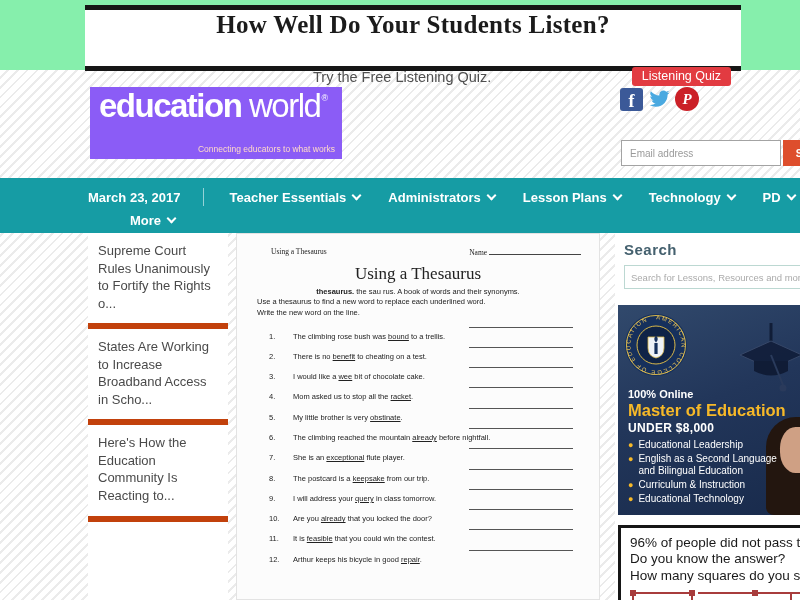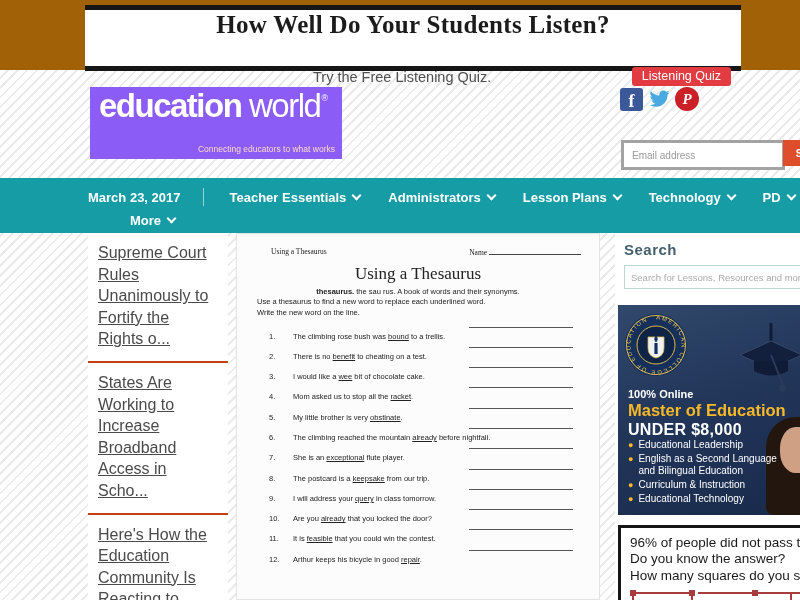--- a/index.html
+++ b/index.html
@@ -2,21 +2,21 @@
 <html><head>
 <meta charset="utf-8">
 <style>
   html,body{margin:0;padding:0;}
   body{
     width:800px;height:600px;overflow:hidden;position:relative;
     background:repeating-linear-gradient(135deg,#ffffff 0px,#ffffff 5px,#ebebeb 5px,#ebebeb 7px);
     font-family:"Liberation Sans", sans-serif;
   }
   
-  .top-strip{position:absolute;top:0;left:0;width:800px;height:70px;background:#a16207;}
+  .top-strip{position:absolute;top:0;left:0;width:800px;height:70px;background:#86efac;}
   .banner{position:absolute;left:85px;top:5px;width:656px;height:56px;background:#fff;
     border-top:5px solid #161616;border-bottom:5px solid #161616;}
   .banner-title{font-family:"Liberation Serif",serif;font-weight:bold;font-size:25px;color:#1b1b1b;
     text-align:center;margin-top:1px;letter-spacing:.3px;}
   .banner-row{position:relative;height:22px;margin-top:28px;}
   .banner-sub{position:absolute;left:228px;top:2px;font-size:14.5px;color:#4f4f4f;}
   .banner-btn{position:absolute;right:10px;top:0px;background:#e23b41;color:#fff;font-size:12.5px;
     padding:2px 10px 3px 10px;border-radius:3px;cursor:pointer;}
   
   .logo-box{position:absolute;left:90px;top:87px;width:252px;height:72px;background:#8b5cf6;cursor:pointer;}
@@ -26,39 +26,39 @@
   .logo-reg{font-size:9px;position:relative;top:-16px;left:1px;letter-spacing:0;}
   .logo-tag{position:absolute;right:7px;bottom:5px;font-size:8.5px;color:#ffd9c9;}
   .social{position:absolute;left:620px;top:87px;display:flex;align-items:center;gap:3px;}
   .ic-fb{width:23px;height:23px;background:#3b5998;color:#fff;border-radius:3px;display:inline-flex;
     align-items:flex-end;justify-content:center;font-family:"Liberation Serif",serif;font-weight:bold;
     font-size:18px;line-height:20px;cursor:pointer;}
   .ic-tw{width:26px;height:23px;display:inline-flex;align-items:center;cursor:pointer;}
   .ic-pin{width:24px;height:24px;background:#cb2027;color:#fff;border-radius:50%;display:inline-flex;
     align-items:center;justify-content:center;font-family:"Liberation Serif",serif;font-weight:bold;
     font-style:italic;font-size:15px;cursor:pointer;}
-  .email-input{position:absolute;left:621px;top:140px;width:148px;height:22px;border:3px solid #a3a3a3;
+  .email-input{position:absolute;left:621px;top:140px;width:148px;height:22px;border:1px solid #a3a3a3;
     font-size:10px;padding-left:8px;color:#777;background:#fff;}
   .email-input::placeholder{color:#9a9a9a;}
   .signup-btn{position:absolute;left:783px;top:140px;width:62px;height:26px;background:#de4e2c;color:#fff;
     border:none;font-size:10px;font-weight:bold;cursor:pointer;}
   
   .nav{position:absolute;top:178px;left:0;width:800px;height:55px;background:#169ca4;color:#fff;}
   .nav-row1{position:absolute;top:10px;left:88px;display:flex;align-items:center;white-space:nowrap;
     font-weight:bold;font-size:13px;}
   .nav-date{margin-right:22px;}
   .nav-div{width:1px;height:18px;background:rgba(255,255,255,.55);margin-right:26px;}
   .nav-item{margin-right:28px;cursor:pointer;}
   .nav-row2{position:absolute;top:35px;left:130px;font-weight:bold;font-size:13px;}
   .chev{width:5px;height:5px;border-right:2px solid #fff;border-bottom:2px solid #fff;display:inline-block;
     transform:rotate(45deg);margin-left:7px;position:relative;top:-3px;}
   
   .news-col{position:absolute;left:88px;top:233px;width:140px;height:367px;background:#fff;}
-  .news-item{padding:9px 10px 11px 10px;font-size:16px;line-height:1.35;color:#4a4a4a;
-    border-bottom:2px solid #c2410c;cursor:pointer;text-decoration:underline;}
+  .news-item{padding:9px 10px 11px 10px;font-size:13px;line-height:1.35;color:#4a4a4a;
+    border-bottom:6px solid #c2410c;cursor:pointer;}
   
   .ws-col{position:absolute;left:236px;top:233px;width:364px;height:367px;background:#fcfcfc;
     border:1px solid #e3e3e3;box-sizing:border-box;color:#222;}
   .ws-top{display:flex;justify-content:space-between;padding:13px 18px 0 34px;
     font-family:"Liberation Serif",serif;font-size:7.5px;}
   .name-line{display:inline-block;width:92px;border-bottom:1px solid #444;height:7px;}
   .ws-title{text-align:center;font-family:"Liberation Serif",serif;font-size:17px;margin-top:7px;}
   .ws-def{text-align:center;font-size:7.5px;margin-top:3px;white-space:nowrap;}
   .ws-p{font-size:7.5px;margin:1px 20px 0 20px;line-height:1.3;}
   #ws-items{margin-top:7px;}
@@ -75,21 +75,21 @@
   .search-input::placeholder{color:#aaa;}
   .ad{position:absolute;left:3px;top:72px;width:205px;height:210px;cursor:pointer;overflow:hidden;
     background:linear-gradient(160deg,#31496c 0%,#22365a 45%,#182a4b 100%);}
   .ad-seal{position:absolute;left:6px;top:8px;}
   .ad-cap{position:absolute;left:118px;top:18px;opacity:.85;}
   .ad-woman{position:absolute;left:148px;top:112px;width:70px;height:100px;}
   .w-hair{position:absolute;left:0;top:0;width:64px;height:98px;background:#23160f;border-radius:30px 30px 8px 8px;}
   .w-face{position:absolute;left:14px;top:10px;width:34px;height:46px;background:#cfa084;border-radius:46%;}
   .ad-line1{position:absolute;left:10px;top:83px;font-size:11px;font-weight:bold;color:#fff;}
   .ad-line2{position:absolute;left:10px;top:96px;font-size:16.5px;font-weight:bold;color:#f7b928;white-space:nowrap;}
-  .ad-line3{position:absolute;left:10px;top:116px;font-size:16px;font-weight:bold;color:#fff;letter-spacing:.3px;}
+  .ad-line3{position:absolute;left:10px;top:116px;font-size:12px;font-weight:bold;color:#fff;letter-spacing:.3px;}
   .ad-bullets{position:absolute;left:10px;top:134px;width:160px;}
   .ad-bullet-row{display:flex;gap:5px;margin-bottom:2px;}
   .ad-dot{color:#f7b928;font-size:9px;line-height:12px;}
   .ad-bullet-text{color:#fff;font-size:10px;line-height:1.2;}
   .quiz-box{position:absolute;left:3px;top:292px;width:235px;height:110px;background:#fff;
     border:3px solid #161616;padding:7px 0 0 9px;box-sizing:border-box;cursor:pointer;}
   .quiz-line{font-size:13.5px;line-height:1.22;color:#1a1a1a;white-space:nowrap;}
   .sq-fig{position:relative;margin-top:6px;height:40px;}
   .sq-h{position:absolute;top:2px;height:2px;background:#a83c3c;}
   .sq-v{position:absolute;top:4px;width:2px;height:34px;background:#a83c3c;}

